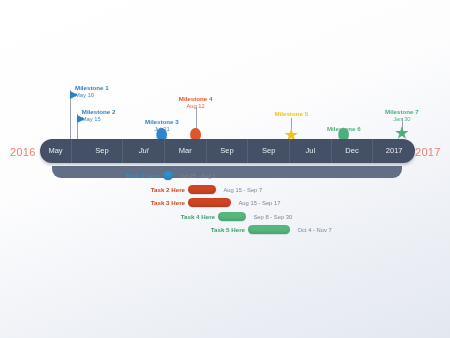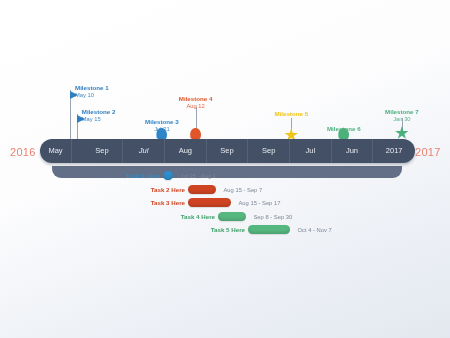--- a/index.html
+++ b/index.html
@@ -191,25 +191,25 @@
         <div class="ms-label" style="color: rgb(73, 176, 124); top: 108px; left: 384.875px; text-align: center; width: 34px;"><span>Milestone 7</span><span class="ms-date">Jan 30</span></div>
         <div class="star ms-marker" style="left: 394.875px; top: 126px; background: rgb(73, 176, 124);"></div>
       </div>
     </div>
 
   <div id="timeline-bar">
     <div id="month-cells">
         <div class="month-cell" style="left: 0px; width: 32px;"><span>May</span></div>
         <div class="month-cell" style="left: 41.6667px; width: 41.6667px;"><span>Sep</span></div>
         <div class="month-cell" style="left: 83.3333px; width: 41.6667px; font-style: italic;"><span>Jul</span></div>
-        <div class="month-cell" style="left: 125px; width: 41.6667px;"><span>Aug</span></div>
+        <div class="month-cell" style="left: 125px; width: 41.6667px;"><span>Mar</span></div>
         <div class="month-cell" style="left: 166.667px; width: 41.6667px; text-align: center;"><span>Sep</span></div>
         <div class="month-cell" style="left: 208.333px; width: 41.6667px;"><span>Sep</span></div>
         <div class="month-cell" style="left: 250px; width: 41.6667px;"><span>Jul</span></div>
-        <div class="month-cell" style="left: 291.667px; width: 41.6667px;"><span>Jun</span></div>
+        <div class="month-cell" style="left: 291.667px; width: 41.6667px;"><span>Dec</span></div>
         <div class="month-cell" style="left: 333.333px; width: 41.6667px;"><span>2017</span></div>
       </div>
   </div>
 
   <div id="task-layer">
       <div class="task-row" style="top: 170px; left: 0px; width: 450px;">
         <div class="task-name" style="color: rgb(47, 142, 203); position: absolute; left: 0px; width: 160px; text-align: right;">Task 1 Here</div>
         <div class="task-bar" style="position: absolute; left: 163px; width: 10px; background: rgb(47, 142, 203);"></div>
         <div class="task-dates" style="position: absolute; left: 177px;">Jul 25 - Aug 1</div>
       </div>

